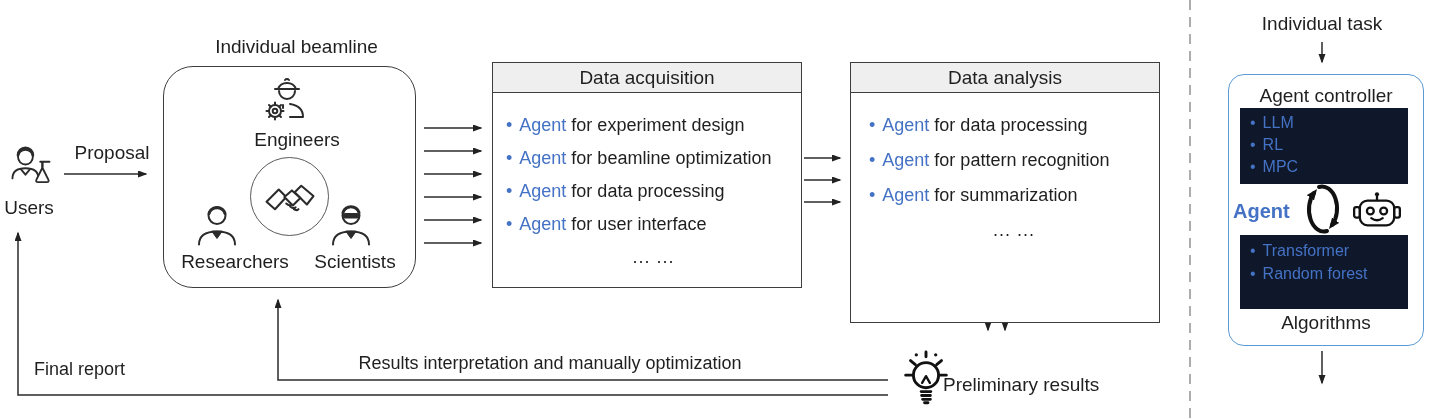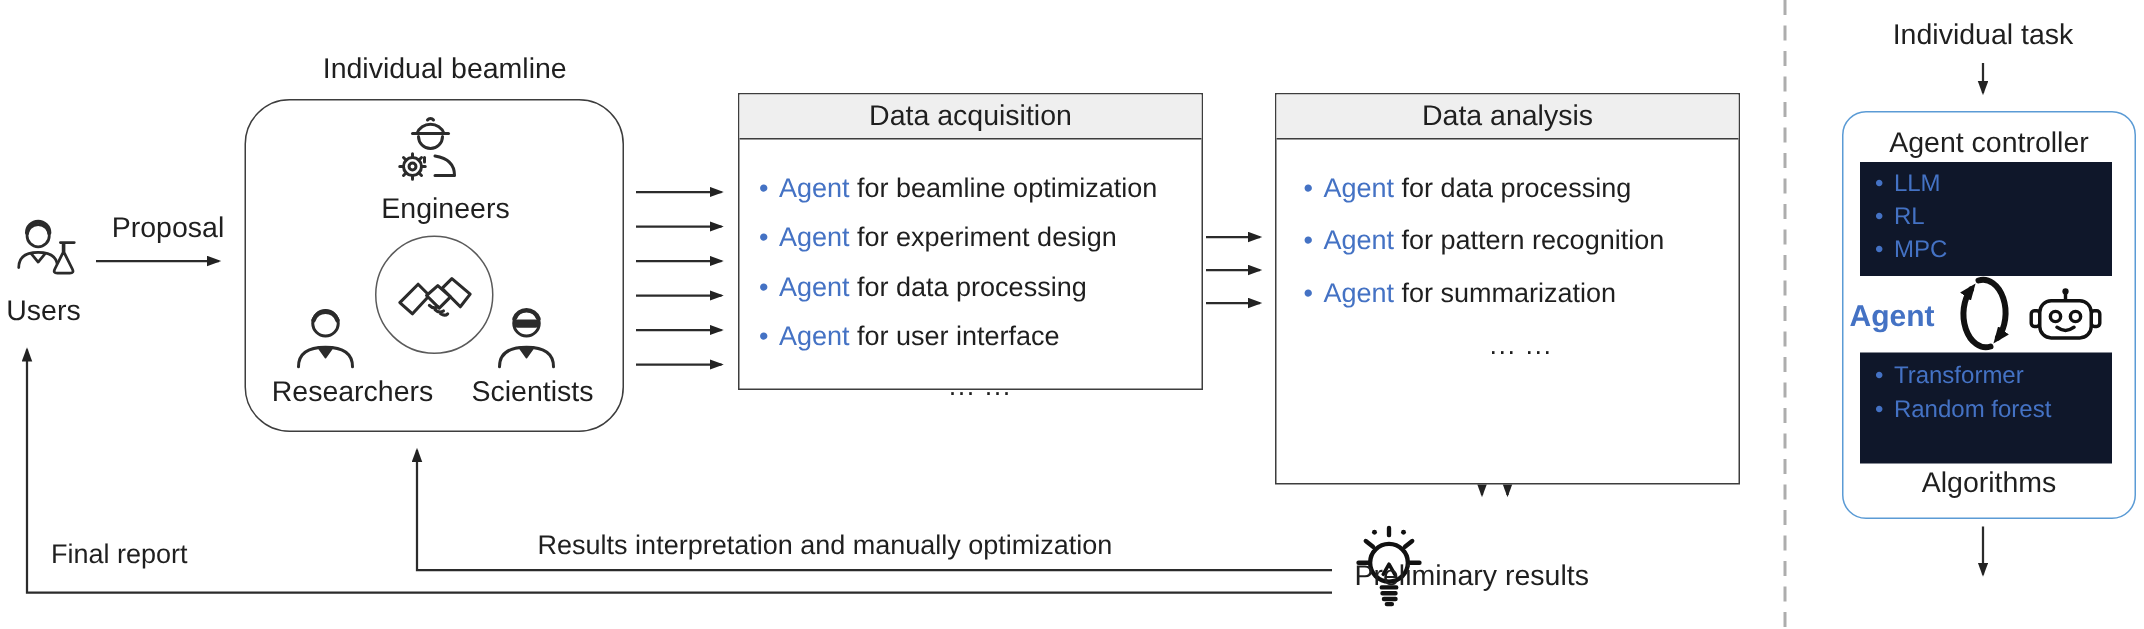--- a/index.html
+++ b/index.html
@@ -139,25 +139,25 @@
     <svg width="46" height="45" viewBox="0 0 46 44" fill="none" stroke="#2b2b2b" stroke-width="2" stroke-linecap="round" stroke-linejoin="round">
       <circle cx="23" cy="11" r="8.5"></circle>
       <path d="M15,8 a8.5,8.5 0 0 1 16,0" stroke-width="3"></path>
       <rect x="14.5" y="8.5" width="17" height="5.5" rx="2.7" fill="#2b2b2b" stroke="none"></rect>
       <path d="M5,40 q0,-13 18,-13 q18,0 18,13"></path>
       <path d="M18,27 l5,7 5,-7 z" fill="#2b2b2b" stroke-width="1"></path>
     </svg>
   </span>
   <div class="lbl ctr" style="left:305px;top:251px;width:100px;">Scientists</div>
 
-  <div class="hbox" style="left:492px;top:62px;width:310px;height:198px;">
+  <div class="hbox" style="left:492px;top:62px;width:310px;height:226px;">
     <div class="hdr">Data acquisition</div>
     <div class="agent-list">
+      <div class="agent-row"><span class="bullet">•</span><span class="agent">Agent</span><span class="task">for experiment design</span></div>
       <div class="agent-row"><span class="bullet">•</span><span class="agent">Agent</span><span class="task">for beamline optimization</span></div>
-      <div class="agent-row"><span class="bullet">•</span><span class="agent">Agent</span><span class="task">for experiment design</span></div>
       <div class="agent-row"><span class="bullet">•</span><span class="agent">Agent</span><span class="task">for data processing</span></div>
       <div class="agent-row"><span class="bullet">•</span><span class="agent">Agent</span><span class="task">for user interface</span></div>
       <div class="dots">... ...</div>
     </div>
   </div>
 
   <div class="hbox" style="left:850px;top:62px;width:310px;height:261px;">
     <div class="hdr">Data analysis</div>
     <div class="agent-list analysis">
       <div class="agent-row"><span class="bullet">•</span><span class="agent">Agent</span><span class="task">for data processing</span></div>
@@ -170,21 +170,21 @@
   <span class="abs" style="left:901px;top:350px;width:50px;height:62px;">
     <svg width="50" height="60" viewBox="0 0 50 62" fill="none" stroke="#111" stroke-width="3" stroke-linecap="round" stroke-linejoin="round">
       <circle cx="25" cy="26" r="13"></circle>
       <path d="M21,34 l4,-7 4,7" stroke-width="2.4"></path>
       <path d="M20,43 h10 M20.5,47 h9 M21.5,51 h8 M23.5,54.5 h3.5"></path>
       <path d="M4,26 h7 M39,26 h7 M9,11 l5,4 M41,11 l-5,4 M25,2 v5"></path>
       <circle cx="15" cy="5" r="1.7" fill="#111" stroke="none"></circle>
       <circle cx="35" cy="5" r="1.7" fill="#111" stroke="none"></circle>
     </svg>
   </span>
-  <div class="lbl" style="left:903px;top:374px;">Preliminary results</div>
+  <div class="lbl" style="left:943px;top:374px;">Preliminary results</div>
 
   <div class="lbl ctr" style="left:330px;top:353px;width:440px;font-size:18px;">Results interpretation and manually optimization</div>
 
   <div class="lbl" style="left:34px;top:359px;font-size:18px;">Final report</div>
 
   <div class="lbl ctr" style="left:1252px;top:13px;width:140px;">Individual task</div>
 
   <div class="bluebox" style="left:1228px;top:74px;width:196px;height:272px;">
     <div class="lbl ctr" style="left:0;top:10px;width:100%;">Agent controller</div>
   </div>

